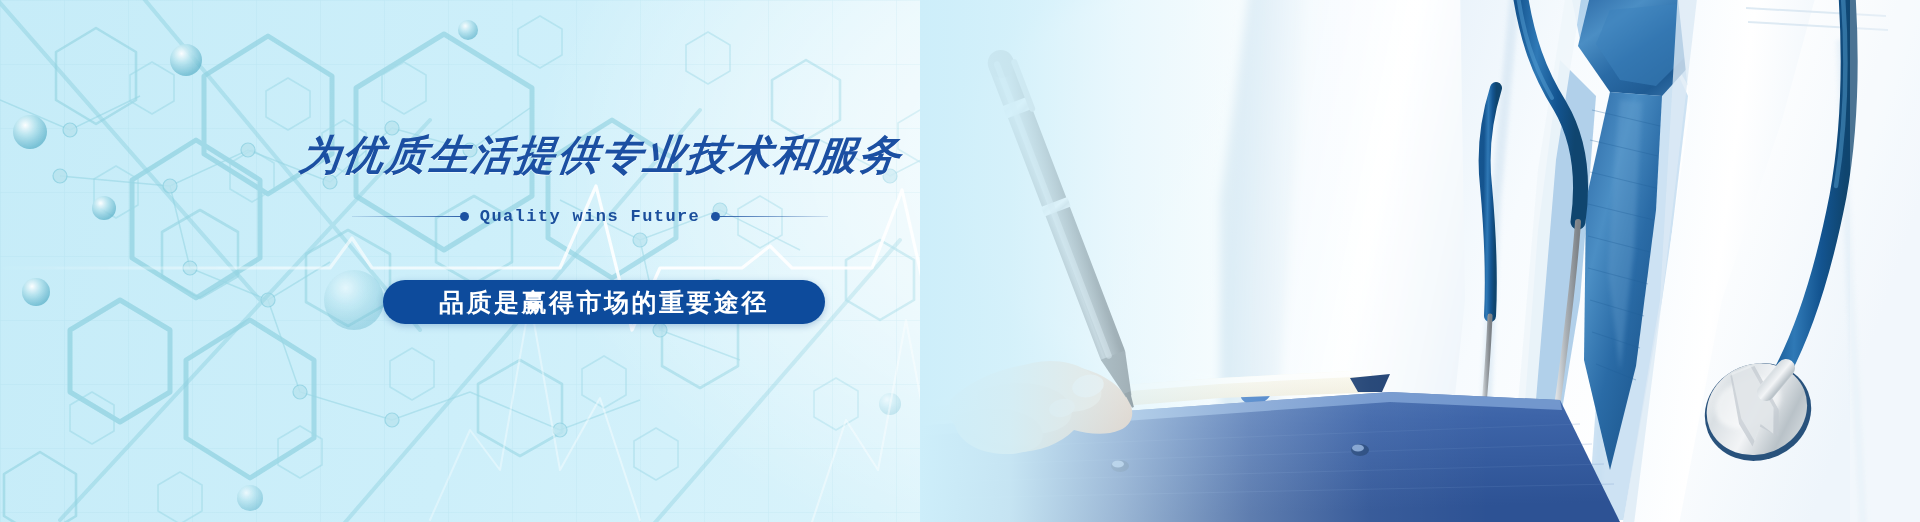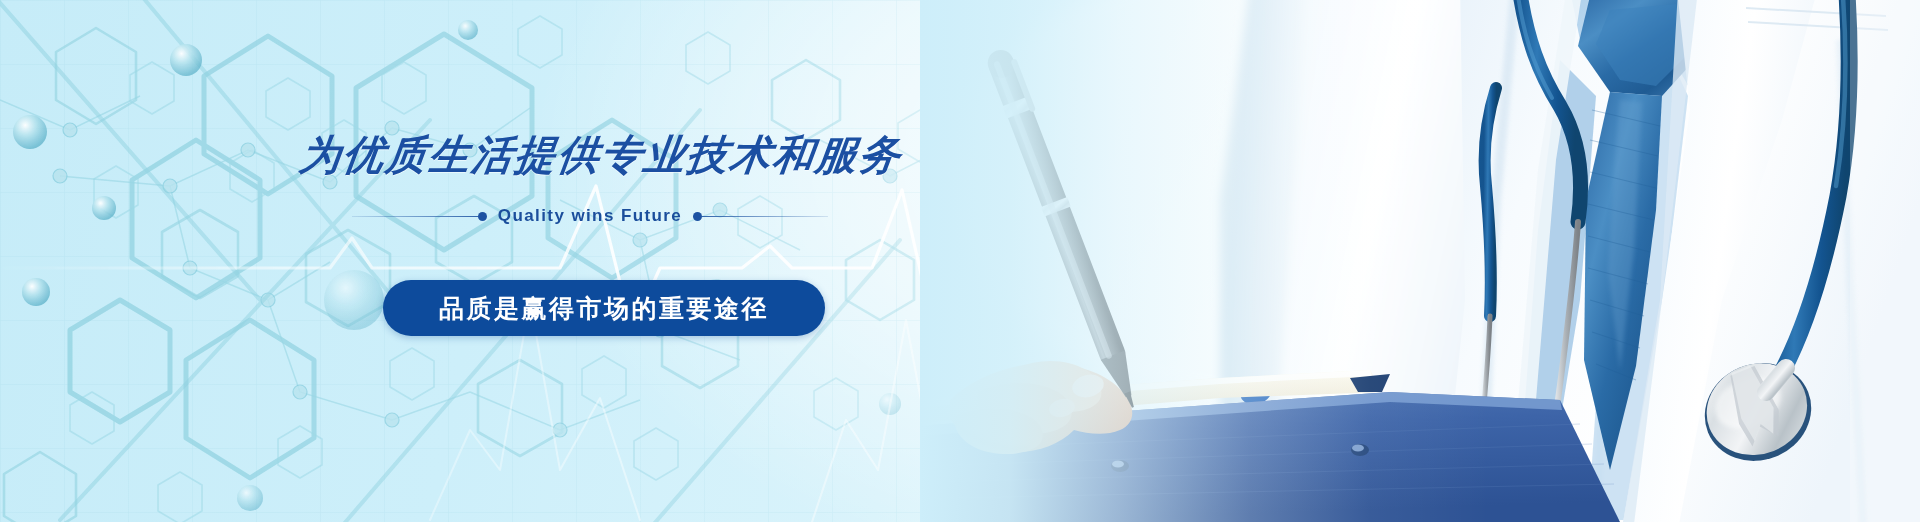--- a/index.html
+++ b/index.html
@@ -52,28 +52,28 @@
   #divider {
     position:absolute; left:352px; top:205px; width:476px; height:22px;
     display:flex; align-items:center; gap:0;
   }
   .dv-line { height:1px; background:#2a5ea8; flex:1 1 auto; }
   .dv-line.left  { background:linear-gradient(90deg, rgba(42,94,168,0.15), rgba(42,94,168,0.95)); }
   .dv-line.right { background:linear-gradient(90deg, rgba(42,94,168,0.95), rgba(42,94,168,0.15)); }
   .dv-dot { width:9px; height:9px; border-radius:50%; background:#1d52a2; flex:0 0 auto; }
   #divider-text {
     flex:0 0 auto; padding:0 11px;
-    font-family:Liberation Sans, sans-serif;
+    font-family:Liberation Mono, monospace;
     font-size:17px; font-weight:bold; color:#1b4e9c;
     letter-spacing:1.4px; white-space:nowrap;
   }
 
   
   #pill {
-    position:absolute; left:383px; top:280px; width:442px; height:56px;
+    position:absolute; left:383px; top:280px; width:442px; height:44px;
     background:#0d4b9c; border-radius:28px;
     display:flex; align-items:center; justify-content:center;
     box-shadow:0 2px 7px rgba(13,75,156,0.28);
   }
   #pill-text {
     font-size:25px; font-weight:bold; color:#ffffff;
     letter-spacing:2.5px; white-space:nowrap;
   }
 </style>
 </head>

